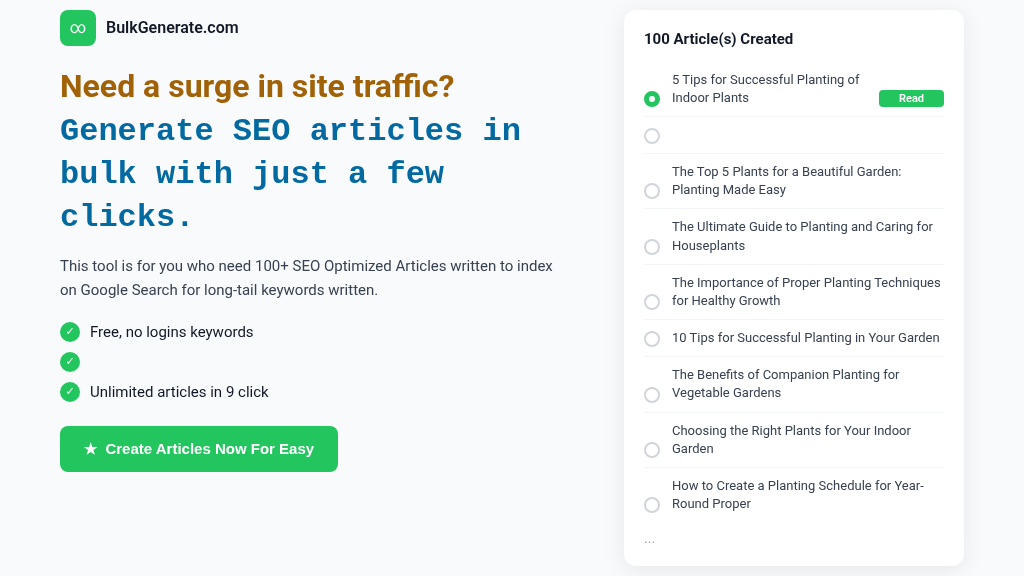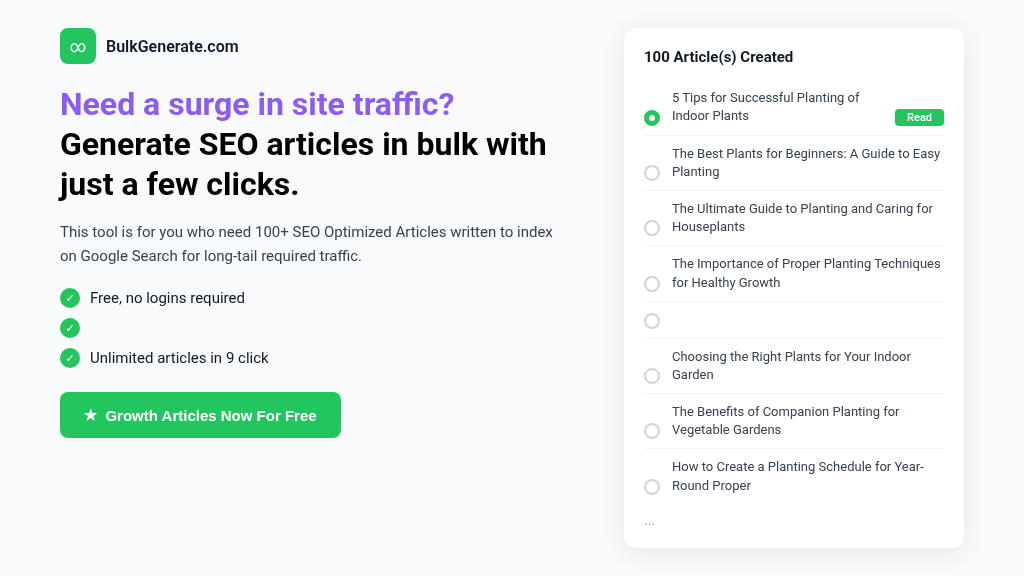--- a/index.html
+++ b/index.html
@@ -73,26 +73,27 @@
 
     .headline {
       font-size: 32px;
       font-weight: 700;
       line-height: 1.25;
       margin-bottom: 16px;
       color: #111827;
     }
 
     .headline-green {
-      color: #8b5cf6;
+      color: #a16207;
       text-align: center;
     }
 
     .headline-black {
-      color: #000000;
+      color: #0369a1;
+      font-family: Liberation Mono, monospace;
     }
 
     .subtext {
       font-size: 15px;
       color: #374151;
       line-height: 1.6;
       margin-bottom: 20px;
     }
 
     .features-list {
@@ -207,21 +208,21 @@
       color: #374151;
       line-height: 1.4;
       flex: 1;
     }
 
     .read-badge {
       background: #22c55e;
       color: white;
       font-size: 11px;
       font-weight: 600;
-      padding: 2px 12px;
+      padding: 2px 20px;
       border-radius: 4px;
       flex-shrink: 0;
       margin-top: 1px;
     }
 
     .ellipsis {
       font-size: 14px;
       color: #9ca3af;
       padding: 8px 0 0 0;
     }
@@ -236,82 +237,86 @@
 
       <div class="logo-row">
         <div class="logo-icon">∞</div>
         <span class="logo-text">BulkGenerate.com</span>
       </div>
 
       <h1 class="headline">
         <span class="headline-green">Need a surge in site traffic?</span><span class="headline-black"> Generate SEO articles in bulk with just a few clicks.</span>
       </h1>
 
-      <p class="subtext">This tool is for you who need 100+ SEO Optimized Articles written to index on Google Search for long-tail required traffic.</p>
+      <p class="subtext">This tool is for you who need 100+ SEO Optimized Articles written to index on Google Search for long-tail keywords written.</p>
 
       <ul class="features-list">
         <li class="feature-item">
           <div class="check-icon">✓</div>
-          <span>Free, no logins required</span>
+          <span>Free, no logins keywords</span>
         </li>
         <li class="feature-item">
           <div class="check-icon">✓</div>
         </li>
         <li class="feature-item">
           <div class="check-icon">✓</div>
           <span>Unlimited articles in 9 click</span>
         </li>
       </ul>
 
       <button class="cta-button">
         <span>★</span>
-        <span>Growth Articles Now For Free</span>
+        <span>Create Articles Now For Easy</span>
       </button>
 
     </div>
 
     <div class="right-panel">
       <div class="articles-header">100 Article(s) Created</div>
       <div class="article-list">
 
         <div class="article-item">
           <div class="article-radio checked"></div>
           <span class="article-title">5 Tips for Successful Planting of Indoor Plants</span>
           <span class="read-badge">Read</span>
         </div>
 
         <div class="article-item">
           <div class="article-radio"></div>
-          <span class="article-title">The Best Plants for Beginners: A Guide to Easy Planting</span>
-        </div>
-
-
+        </div>
+
+
+        <div class="article-item">
+          <div class="article-radio"></div>
+          <span class="article-title">The Top 5 Plants for a Beautiful Garden: Planting Made Easy</span>
+        </div>
 
         <div class="article-item">
           <div class="article-radio"></div>
           <span class="article-title">The Ultimate Guide to Planting and Caring for Houseplants</span>
         </div>
 
         <div class="article-item">
           <div class="article-radio"></div>
           <span class="article-title">The Importance of Proper Planting Techniques for Healthy Growth</span>
         </div>
 
         <div class="article-item">
           <div class="article-radio"></div>
+          <span class="article-title">10 Tips for Successful Planting in Your Garden</span>
+        </div>
+
+        <div class="article-item">
+          <div class="article-radio"></div>
+          <span class="article-title">The Benefits of Companion Planting for Vegetable Gardens</span>
         </div>
 
         <div class="article-item">
           <div class="article-radio"></div>
           <span class="article-title">Choosing the Right Plants for Your Indoor Garden</span>
-        </div>
-
-        <div class="article-item">
-          <div class="article-radio"></div>
-          <span class="article-title">The Benefits of Companion Planting for Vegetable Gardens</span>
         </div>
 
         <div class="article-item">
           <div class="article-radio"></div>
           <span class="article-title">How to Create a Planting Schedule for Year-Round Proper</span>
         </div>
 
       </div>
       <div class="ellipsis">...</div>
     </div>

